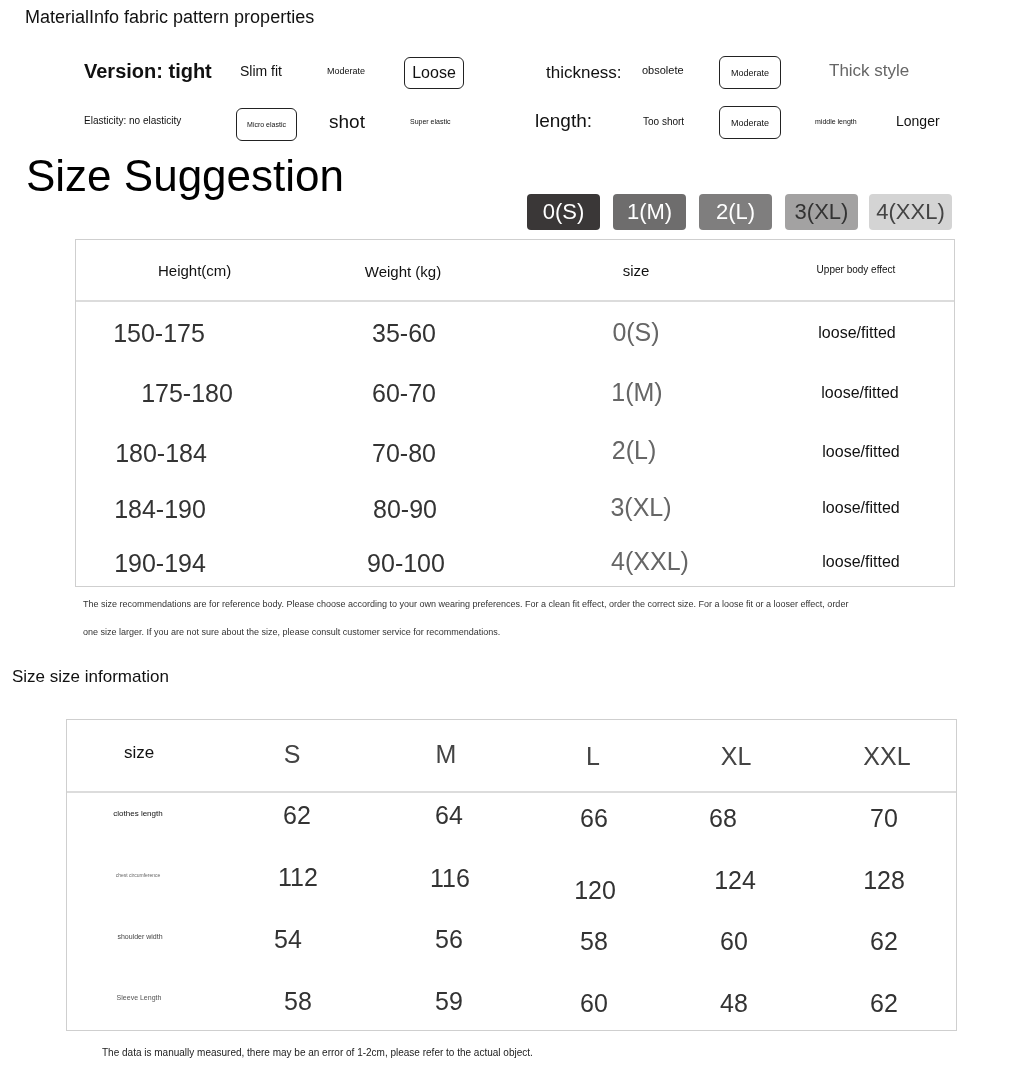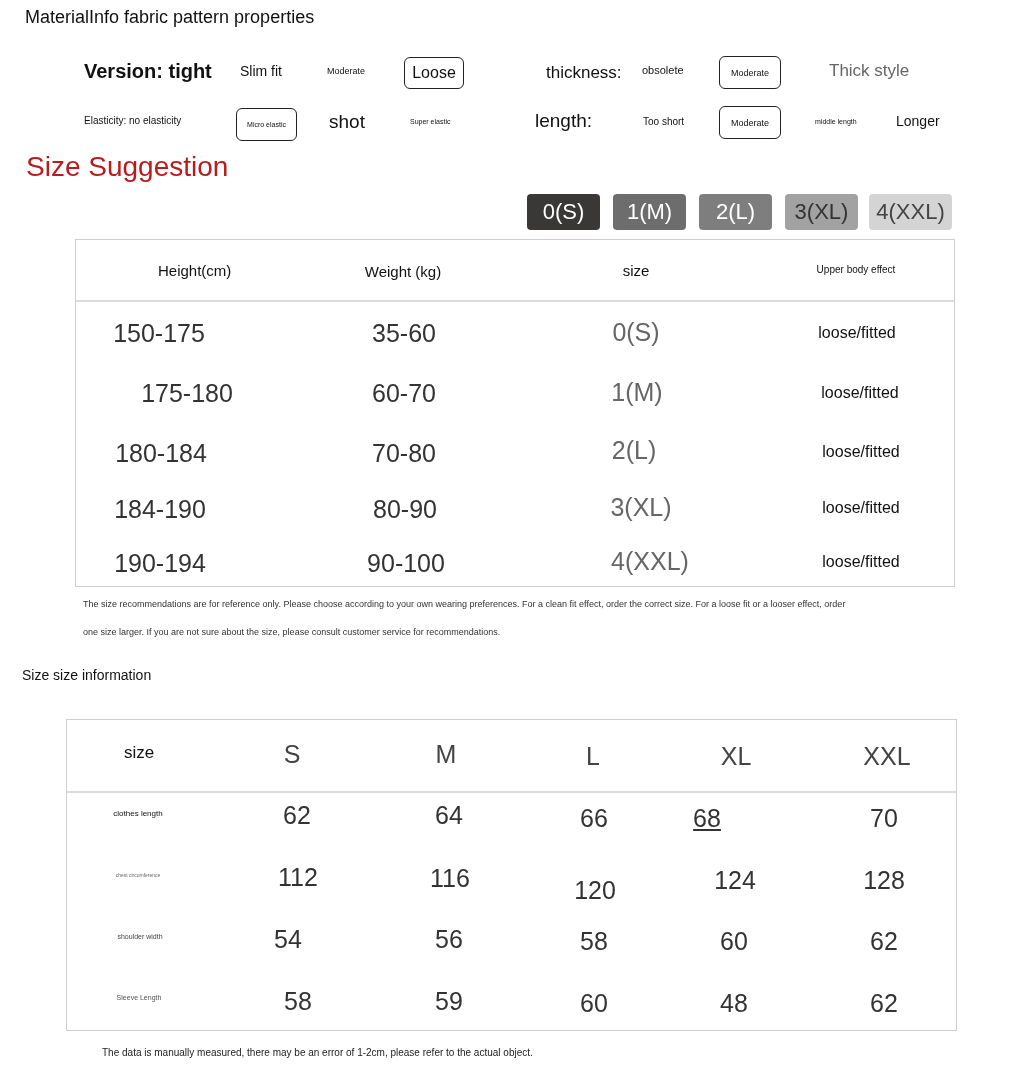--- a/index.html
+++ b/index.html
@@ -1,20 +1,20 @@
 <!DOCTYPE html>
 <html><head>
 <meta charset="utf-8">
 <style>
   html,body{margin:0;padding:0;background:#fff;}
   body{width:1024px;height:1086px;position:relative;overflow:hidden;font-family:"Liberation Sans",sans-serif;color:#111;}
   .abs{position:absolute;white-space:nowrap;}
   .t-section{font-size:18px;color:#111;}
   .boxed{border:1.6px solid #222;border-radius:6px;display:flex;align-items:center;justify-content:center;}
-  .title-big{font-size:28px;color:#b91c1c;}
+  .title-big{font-size:44px;color:#000000;}
   .chip{position:absolute;top:194px;height:36px;border-radius:4px;display:flex;align-items:center;justify-content:center;font-size:22px;color:#fff;}
   .table1{position:absolute;left:75px;top:239px;width:878px;height:346px;border:1px solid #cfcfcf;}
   .table2{position:absolute;left:66px;top:719px;width:889px;height:310px;border:1px solid #cfcfcf;}
   .hline{position:absolute;left:0;right:0;height:2px;background:#dcdcdc;}
   .cell{position:absolute;transform:translateX(-50%);white-space:nowrap;}
   .num{font-size:25px;color:#333;font-weight:300;}
   .note{font-size:9px;color:#333;}
 </style>
 </head>
 <body>
@@ -92,40 +92,40 @@
     <div class="cell" style="left:785px;top:259px;font-size:16px;">loose/fitted</div>
   </div>
   <div>
     <div class="cell num" style="left:84px;top:309px;">190-194</div>
     <div class="cell num" style="left:330px;top:309px;">90-100</div>
     <div class="cell num" style="left:574px;top:307px;color:#666;">4(XXL)</div>
     <div class="cell" style="left:785px;top:313px;font-size:16px;">loose/fitted</div>
   </div>
 </div>
 
-<div class="abs note" style="left:83px;top:599px;">The size recommendations are for reference only. Please choose according to your own wearing preferences. For a clean fit effect, order the correct size. For a loose fit or a looser effect, order</div>
+<div class="abs note" style="left:83px;top:599px;">The size recommendations are for reference body. Please choose according to your own wearing preferences. For a clean fit effect, order the correct size. For a loose fit or a looser effect, order</div>
 <div class="abs note" style="left:83px;top:627px;">one size larger. If you are not sure about the size, please consult customer service for recommendations.</div>
 
-<div class="abs t-section" style="left:22px;top:667px;font-size:14px;">Size size information</div>
+<div class="abs t-section" style="left:12px;top:667px;font-size:17px;">Size size information</div>
 
 <div class="table2">
   <div class="cell" style="left:72px;top:23px;font-size:17px;">size</div>
   <div class="cell num" style="left:225px;top:20px;color:#444;">S</div>
   <div class="cell num" style="left:379px;top:20px;color:#444;">M</div>
   <div class="cell num" style="left:526px;top:22px;color:#444;">L</div>
   <div class="cell num" style="left:669px;top:22px;color:#444;">XL</div>
   <div class="cell num" style="left:820px;top:22px;color:#444;">XXL</div>
   <div class="hline" style="top:71px;"></div>
 
   <div>
     <div class="cell" style="left:71px;top:89px;font-size:8px;">clothes length</div>
     <div class="cell num" style="left:230px;top:81px;">62</div>
     <div class="cell num" style="left:382px;top:81px;">64</div>
     <div class="cell num" style="left:527px;top:84px;">66</div>
-    <div class="cell num" style="left:640px;top:84px;text-decoration:underline;">68</div>
+    <div class="cell num" style="left:656px;top:84px;">68</div>
     <div class="cell num" style="left:817px;top:84px;">70</div>
   </div>
   <div>
     <div class="cell" style="left:71px;top:152px;font-size:5px;color:#666;">chest circumference</div>
     <div class="cell num" style="left:231px;top:143px;">112</div>
     <div class="cell num" style="left:383px;top:144px;">116</div>
     <div class="cell num" style="left:528px;top:156px;">120</div>
     <div class="cell num" style="left:668px;top:146px;">124</div>
     <div class="cell num" style="left:817px;top:146px;">128</div>
   </div>

